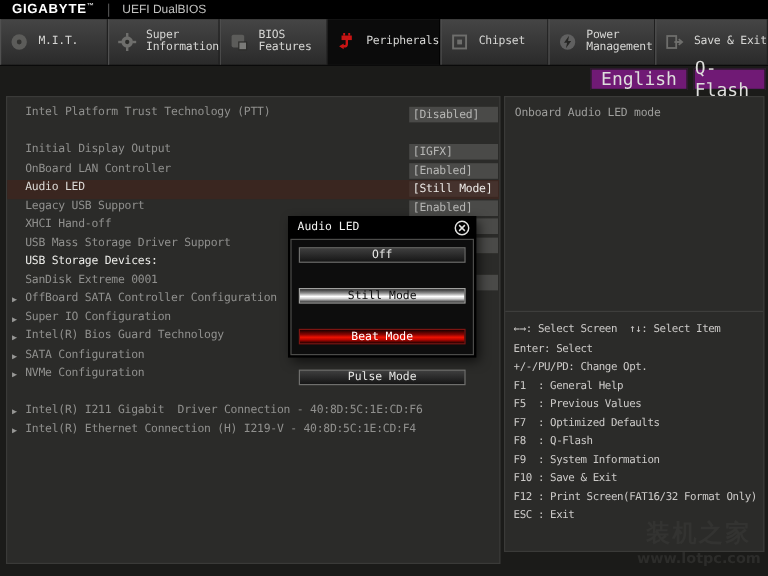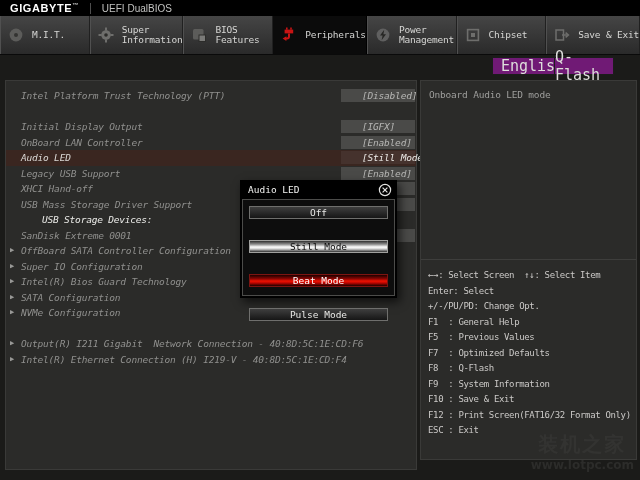--- a/index.html
+++ b/index.html
@@ -37,49 +37,49 @@
   .tab-icon { width:16px; height:16px; flex:0 0 16px; display:flex; align-items:center; }
   .tab-label { font-size:9.5px; line-height:10px; color:#d6d6d4; letter-spacing:-0.2px; white-space:pre; }
 
   
   .quick-btn {
     position:absolute; top:57px; height:18px; background:#701a75;
     color:#dededc; font-size:15px; display:flex; align-items:center;
     justify-content:center; border:1px solid #1c1c1c; cursor:default;
   }
   .btn-english { left:492px; width:81px; }
-  .btn-qflash  { left:554px; width:60px; }
+  .btn-qflash  { left:578px; width:60px; }
 
   
   .panel-left {
     position:absolute; left:5px; top:80px; width:412px; height:390px;
     background:#2b2b29; border:1px solid #3a3a38;
   }
   .panel-right {
     position:absolute; left:420px; top:80px; width:217px; height:380px;
     background:#2b2b29; border:1px solid #3a3a38;
   }
 
   
   .settings-list { position:absolute; left:0; top:7px; right:0; }
   .row {
-    position:relative; height:15.5px; display:flex; align-items:center;
+    position:relative; height:15.5px; display:flex; align-items:flex-start;
     padding-left:15px; color:#90908e; font-size:9.5px; letter-spacing:-0.2px;
-    white-space:pre; cursor:default;font-style:italic;
+    white-space:pre; cursor:default;
   }
   .row .arrow {
     position:absolute; left:4px; top:0; height:15.5px; line-height:15.5px;
     font-size:7px; color:#989896;
   }
-  .row.header { color:#ecece9;margin-left:21px; }
+  .row.header { color:#ecece9; }
   .row.highlight { background:#3a2620; color:#dcdad7; }
   .value-box {
     position:absolute; left:335px; top:1px; width:74px; height:13px;
     background:#4a4a48; color:#b6b6b4; font-size:9.5px; letter-spacing:-0.2px;
-    display:flex; align-items:center; padding-left:21px; white-space:pre;
+    display:flex; align-items:center; padding-left:3px; white-space:pre;
   }
   .row.highlight .value-box { background:rgba(255,255,255,0.06); color:#eceae7; }
 
   
   .popup {
     position:absolute; left:240px; top:180px; width:157px; height:118px;
     background:#000; z-index:6; box-shadow:3px 4px 9px rgba(0,0,0,.65);
   }
   .popup-titlebar {
     height:19px; display:flex; align-items:center; padding:0 5px 0 8px;
@@ -177,34 +177,34 @@
             <rect x="3.6" y="2.6" width="8.6" height="3.8" fill="#c81414"></rect>
             <path d="M8 6.4 L8 9.6 Q8 11.6 6 11.6 L4.6 11.6" stroke="#c81414" stroke-width="2" fill="none"></path>
             <path d="M5.4 9.2 L1.6 11.6 L5.4 14 Z" fill="#c81414"></path>
           </svg>
         </span>
         <span class="tab-label"><div>Peripherals</div></span>
       </div>
       <div class="tab">
         <span class="tab-icon">
           <svg width="16" height="16" viewBox="0 0 16 16">
+            <rect x="2.6" y="2.6" width="10.8" height="10.8" fill="none" stroke="#6e6e6c" stroke-width="1.6"></rect>
+            <rect x="6" y="6" width="4" height="4" fill="#6e6e6c"></rect>
+          </svg>
+        </span>
+        <span class="tab-label"><div>Chipset</div></span>
+      </div>
+      <div class="tab">
+        <span class="tab-icon">
+          <svg width="16" height="16" viewBox="0 0 16 16">
             <circle cx="8" cy="8" r="6.4" fill="#606060"></circle>
             <path d="M9.2 2.8 L5 8.6 H7.6 L6.6 13.2 L11 7.2 H8.4 Z" fill="#262624"></path>
           </svg>
         </span>
         <span class="tab-label"><div>Power</div><div>Management</div></span>
-      </div>
-      <div class="tab">
-        <span class="tab-icon">
-          <svg width="16" height="16" viewBox="0 0 16 16">
-            <rect x="2.6" y="2.6" width="10.8" height="10.8" fill="none" stroke="#6e6e6c" stroke-width="1.6"></rect>
-            <rect x="6" y="6" width="4" height="4" fill="#6e6e6c"></rect>
-          </svg>
-        </span>
-        <span class="tab-label"><div>Chipset</div></span>
       </div>
       <div class="tab">
         <span class="tab-icon">
           <svg width="16" height="16" viewBox="0 0 16 16">
             <rect x="2" y="3" width="7.5" height="10" fill="none" stroke="#6e6e6c" stroke-width="1.5"></rect>
             <path d="M8 8 H14" stroke="#6e6e6c" stroke-width="1.5"></path>
             <path d="M11.6 5.6 L14.4 8 L11.6 10.4" fill="none" stroke="#6e6e6c" stroke-width="1.5"></path>
           </svg>
         </span>
         <span class="tab-label"><div>Save &amp; Exit</div></span>
@@ -225,21 +225,21 @@
         <div class="row item"><span>XHCI Hand-off</span><span class="value-box"></span></div>
         <div class="row item"><span>USB Mass Storage Driver Support</span><span class="value-box"></span></div>
         <div class="row header"><span>USB Storage Devices:</span></div>
         <div class="row item"><span>SanDisk Extreme 0001</span><span class="value-box"></span></div>
         <div class="row submenu"><span class="arrow">▶</span><span>OffBoard SATA Controller Configuration</span></div>
         <div class="row submenu"><span class="arrow">▶</span><span>Super IO Configuration</span></div>
         <div class="row submenu"><span class="arrow">▶</span><span>Intel(R) Bios Guard Technology</span></div>
         <div class="row submenu"><span class="arrow">▶</span><span>SATA Configuration</span></div>
         <div class="row submenu"><span class="arrow">▶</span><span>NVMe Configuration</span></div>
         <div class="row blank"></div>
-        <div class="row submenu"><span class="arrow">▶</span><span>Output(R) I211 Gigabit  Network Connection - 40:8D:5C:1E:CD:F6</span></div>
+        <div class="row submenu"><span class="arrow">▶</span><span>Intel(R) I211 Gigabit  Driver Connection - 40:8D:5C:1E:CD:F6</span></div>
         <div class="row submenu"><span class="arrow">▶</span><span>Intel(R) Ethernet Connection (H) I219-V - 40:8D:5C:1E:CD:F4</span></div>
       </div>
   </div>
 
   <div class="panel-right">
     <div class="help-desc">Onboard Audio LED mode</div>
     <div class="help-divider"></div>
     <div class="hotkeys" id="hotkeys">
         <div class="key-line">←→: Select Screen  ↑↓: Select Item</div>
         <div class="key-line">Enter: Select</div>

